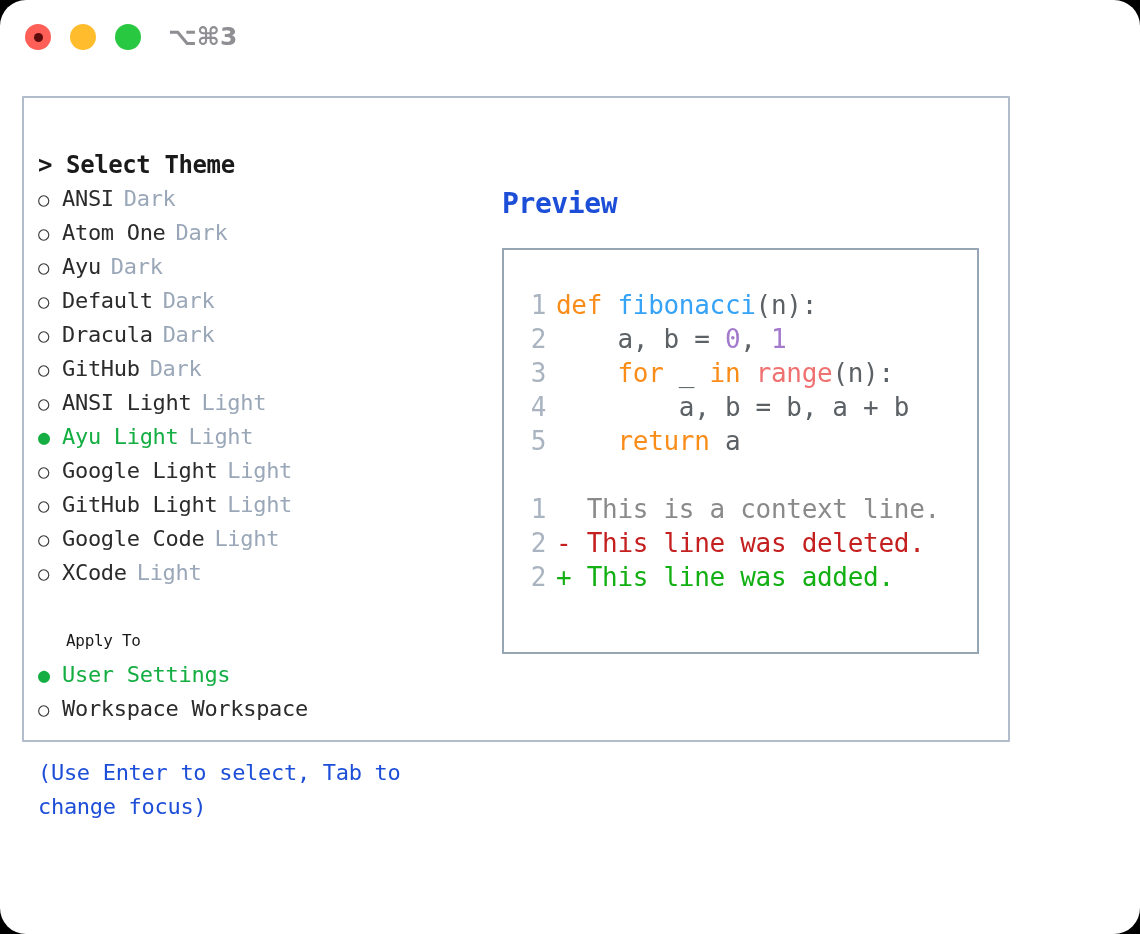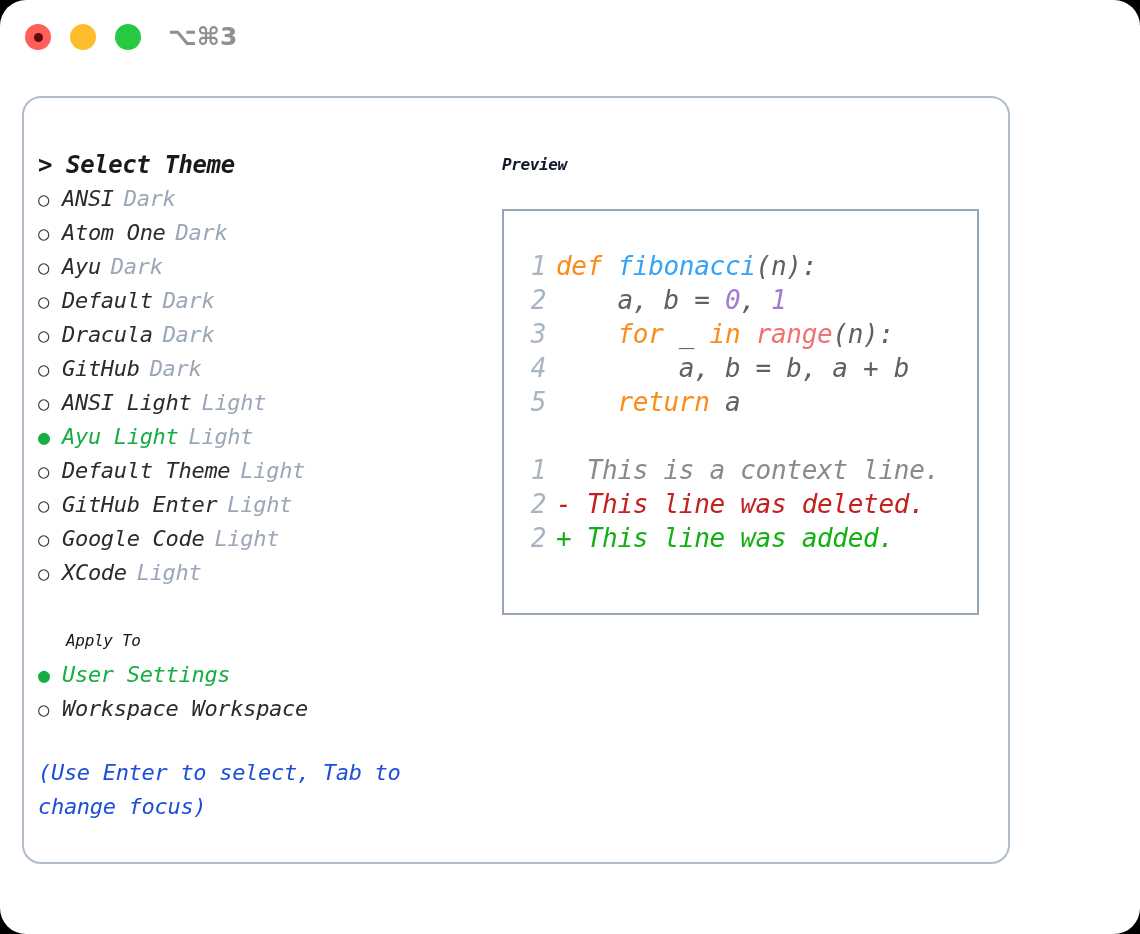--- a/index.html
+++ b/index.html
@@ -69,26 +69,25 @@
     letter-spacing: 0px;
     line-height: 30px;
   }
 
   
   .panel {
     position: absolute;
     left: 22px;
     top: 96px;
     width: 988px;
-    height: 768px;
+    height: 646px;
     border: 2px solid #b2bdcb;
-    border-radius: 19px;
+    border-radius: 1px;
     box-sizing: border-box;
     background: #ffffff;
-    font-style: italic;
   }
 
   
   .left-col {
     position: absolute;
     left: 14px;
     top: 50px;
     width: 470px;
   }
   .heading {
@@ -151,26 +150,27 @@
   }
 
   
   .right-col {
     position: absolute;
     left: 478px;
     top: 50px;
     width: 500px;
   }
   .preview-title {
-    font-size: 16px;
+    font-size: 28px;
     font-weight: bold;
-    color: #0f172a;
+    color: #1d4ed8;
     line-height: 34px;
     letter-spacing: -0.4px;
     white-space: pre;
+    margin-top: 39px;
   }
   .preview-box {
     margin-top: 27px;
     width: 477px;
     height: 406px;
     border: 2px solid #96a6b4;
     box-sizing: border-box;
     background: #ffffff;
     position: relative;
   }
@@ -221,22 +221,22 @@
       <div class="heading">&gt; Select Theme</div>
       <div class="list" id="theme-list">
           <div class="row"><span class="bullet">○</span><span class="name">ANSI</span><span class="suffix">Dark</span></div>
           <div class="row"><span class="bullet">○</span><span class="name">Atom One</span><span class="suffix">Dark</span></div>
           <div class="row"><span class="bullet">○</span><span class="name">Ayu</span><span class="suffix">Dark</span></div>
           <div class="row"><span class="bullet">○</span><span class="name">Default</span><span class="suffix">Dark</span></div>
           <div class="row"><span class="bullet">○</span><span class="name">Dracula</span><span class="suffix">Dark</span></div>
           <div class="row"><span class="bullet">○</span><span class="name">GitHub</span><span class="suffix">Dark</span></div>
           <div class="row"><span class="bullet">○</span><span class="name">ANSI Light</span><span class="suffix">Light</span></div>
           <div class="row selected"><span class="bullet sel">●</span><span class="name">Ayu Light</span><span class="suffix">Light</span></div>
-          <div class="row"><span class="bullet">○</span><span class="name">Default Theme</span><span class="suffix">Light</span></div>
-          <div class="row"><span class="bullet">○</span><span class="name">GitHub Enter</span><span class="suffix">Light</span></div>
+          <div class="row"><span class="bullet">○</span><span class="name">Google Light</span><span class="suffix">Light</span></div>
+          <div class="row"><span class="bullet">○</span><span class="name">GitHub Light</span><span class="suffix">Light</span></div>
           <div class="row"><span class="bullet">○</span><span class="name">Google Code</span><span class="suffix">Light</span></div>
           <div class="row"><span class="bullet">○</span><span class="name">XCode</span><span class="suffix">Light</span></div>
         </div>
 
       <div class="spacer"></div>
       <div class="section-label">Apply To</div>
       <div class="list" id="apply-list">
           <div class="row selected"><span class="bullet sel">●</span><span class="name">User Settings</span></div>
           <div class="row"><span class="bullet">○</span><span class="name">Workspace Workspace</span></div>
         </div>

